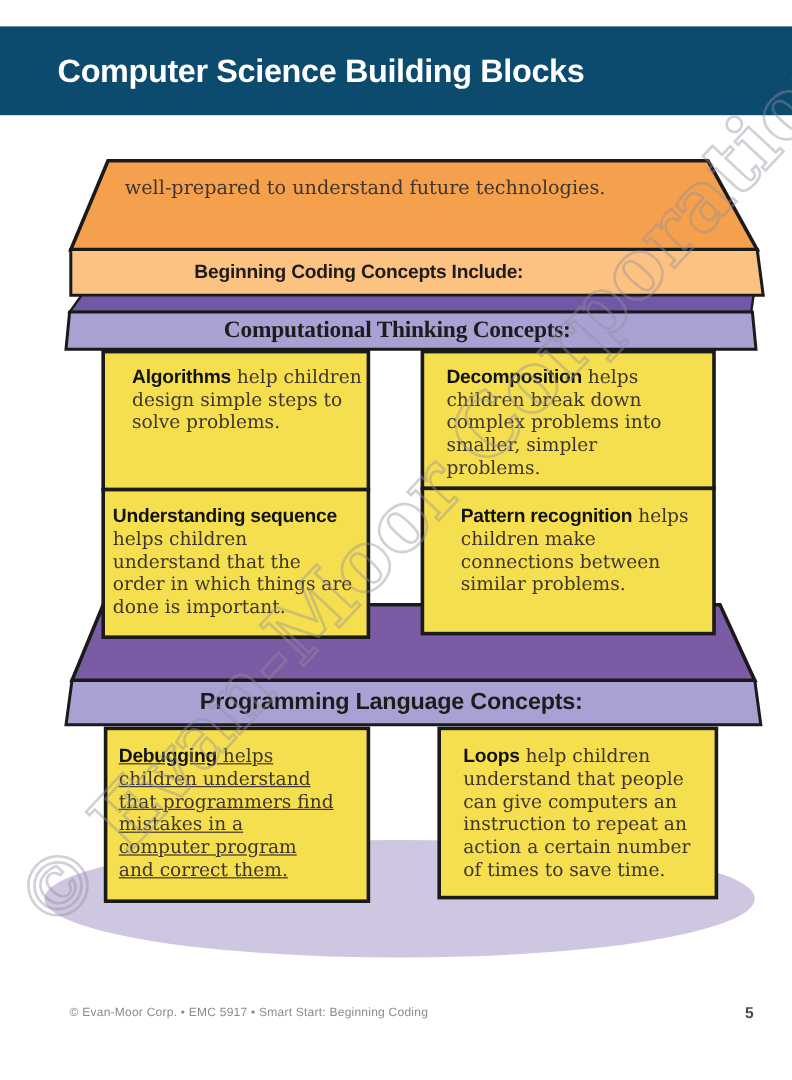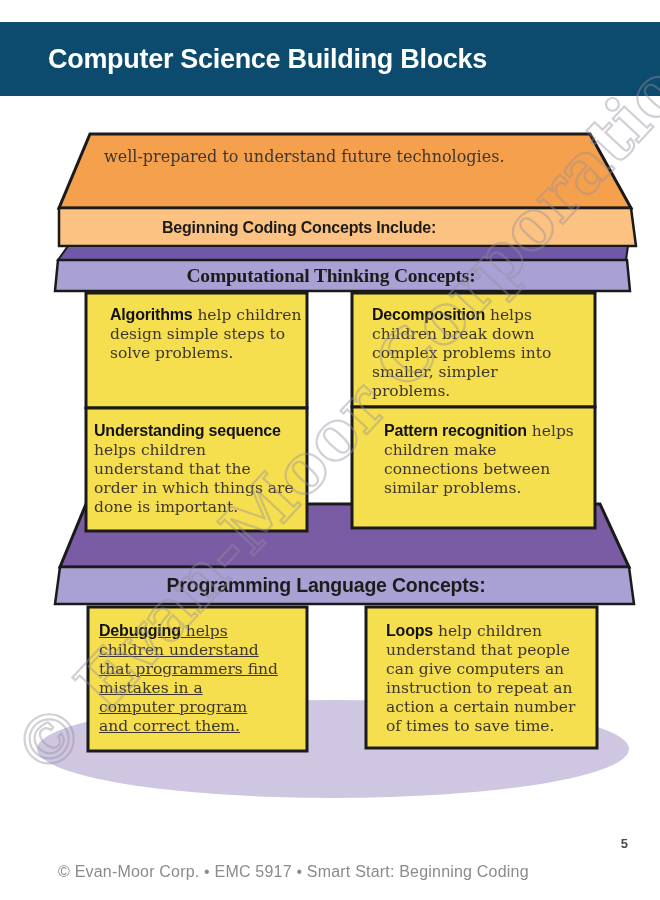--- a/index.html
+++ b/index.html
@@ -52,21 +52,21 @@
   .watermark {
     position: absolute; left: 22px; top: 726px; width: 1200px; height: 68px;
     font-family: "DejaVu Serif", serif; font-size: 68px; font-weight: bold;
     white-space: nowrap; pointer-events: none;
     color: transparent; -webkit-text-stroke: 2.2px rgba(148, 144, 158, 0.42);
     transform: rotate(-47deg); transform-origin: 0 50%;
   }
   
   .footer {
     position: absolute; left: 58px; top: 839px;
-    font-size: 16px; color: #8b8b8b; letter-spacing: 0.2px; margin-top: 24px;
+    font-size: 10px; color: #8b8b8b; letter-spacing: 0.2px;
   }
   .pagenum {
     position: absolute; right: 32px; top: 836px;
     font-size: 13px; font-weight: bold; color: #4a4a4a;
   }
 </style>
 </head>
 <body>
 
 <div class="page">

